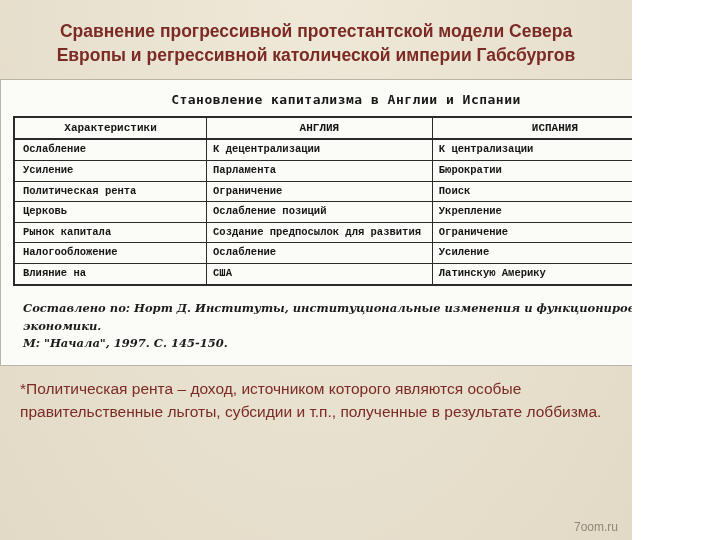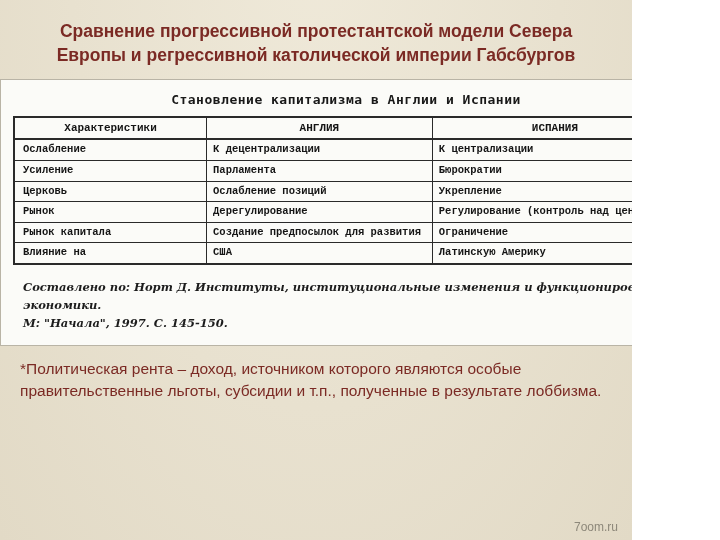--- a/index.html
+++ b/index.html
@@ -89,33 +89,38 @@
             <td class="col-char">Ослабление</td>
             <td>К децентрализации</td>
             <td>К централизации</td>
           </tr>
           <tr>
             <td class="col-char">Усиление</td>
             <td>Парламента</td>
             <td>Бюрократии</td>
           </tr>
           <tr>
+            <td class="col-char">Политическая рента</td>
+            <td>Ограничение</td>
+            <td>Поиск</td>
+          </tr>
+          <tr>
             <td class="col-char">Церковь</td>
             <td>Ослабление позиций</td>
             <td>Укрепление</td>
           </tr>
           <tr>
-            <td class="col-char">Рынок</td>
-            <td>Дерегулирование</td>
-            <td>Регулирование (контроль над ценами)</td>
-          </tr>
-          <tr>
             <td class="col-char">Рынок капитала</td>
             <td>Создание предпосылок для развития</td>
             <td>Ограничение</td>
+          </tr>
+          <tr>
+            <td class="col-char">Налогообложение</td>
+            <td>Ослабление</td>
+            <td>Усиление</td>
           </tr>
           <tr>
             <td class="col-char">Влияние на</td>
             <td>США</td>
             <td>Латинскую Америку</td>
           </tr>
         </tbody>
     </table>
 
     <div class="source">Составлено по: Норт Д. Институты, институциональные изменения и функционирование экономики.

